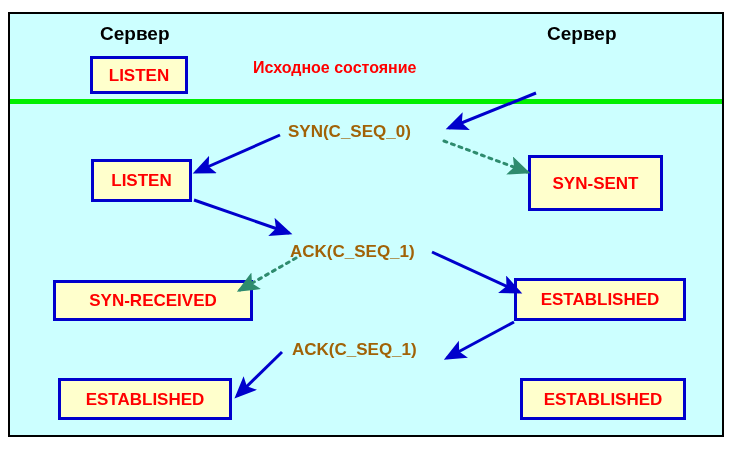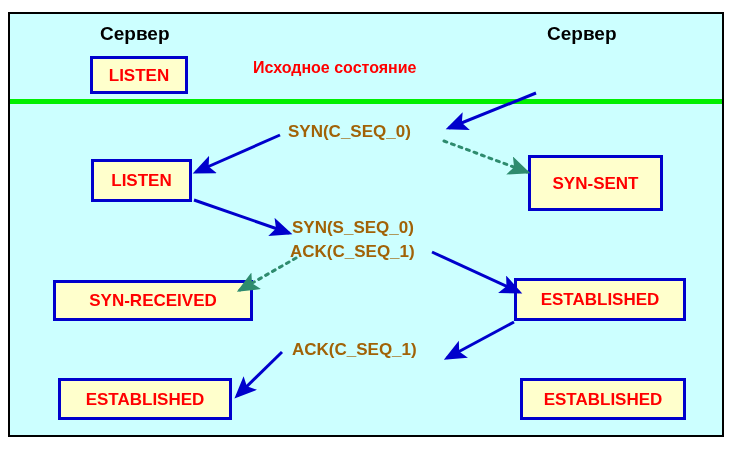--- a/index.html
+++ b/index.html
@@ -116,21 +116,20 @@
 
   <div class="state-box" style="left:58px; top:378px; width:174px; height:42px;">
     <span class="state-label">ESTABLISHED</span>
   </div>
 
   <div class="state-box" style="left:520px; top:378px; width:166px; height:42px;">
     <span class="state-label">ESTABLISHED</span>
   </div>
 
   <div class="msg-label" style="left:288px; top:123px;">SYN(C_SEQ_0)</div>
-  <div class="msg-label" style="left:292px; top:219px;">SYN(S_SEQ_0)</div>
   <div class="msg-label" style="left:290px; top:243px;">ACK(C_SEQ_1)</div>
   <div class="msg-label" style="left:292px; top:341px;">ACK(C_SEQ_1)</div>
 
   <svg id="svg-layer" viewBox="0 0 732 451">
     <defs>
       <marker id="arrow-blue" markerWidth="9" markerHeight="9" refX="6.2" refY="3.2" orient="auto" markerUnits="strokeWidth">
         <path d="M0,0 L7.4,3.2 L0,6.4 L1.6,3.2 Z" fill="#0000cc"></path>
       </marker>
       <marker id="arrow-green" markerWidth="9" markerHeight="9" refX="6.2" refY="3.2" orient="auto" markerUnits="strokeWidth">
         <path d="M0,0 L7.4,3.2 L0,6.4 L1.6,3.2 Z" fill="#2e8b6e"></path>

